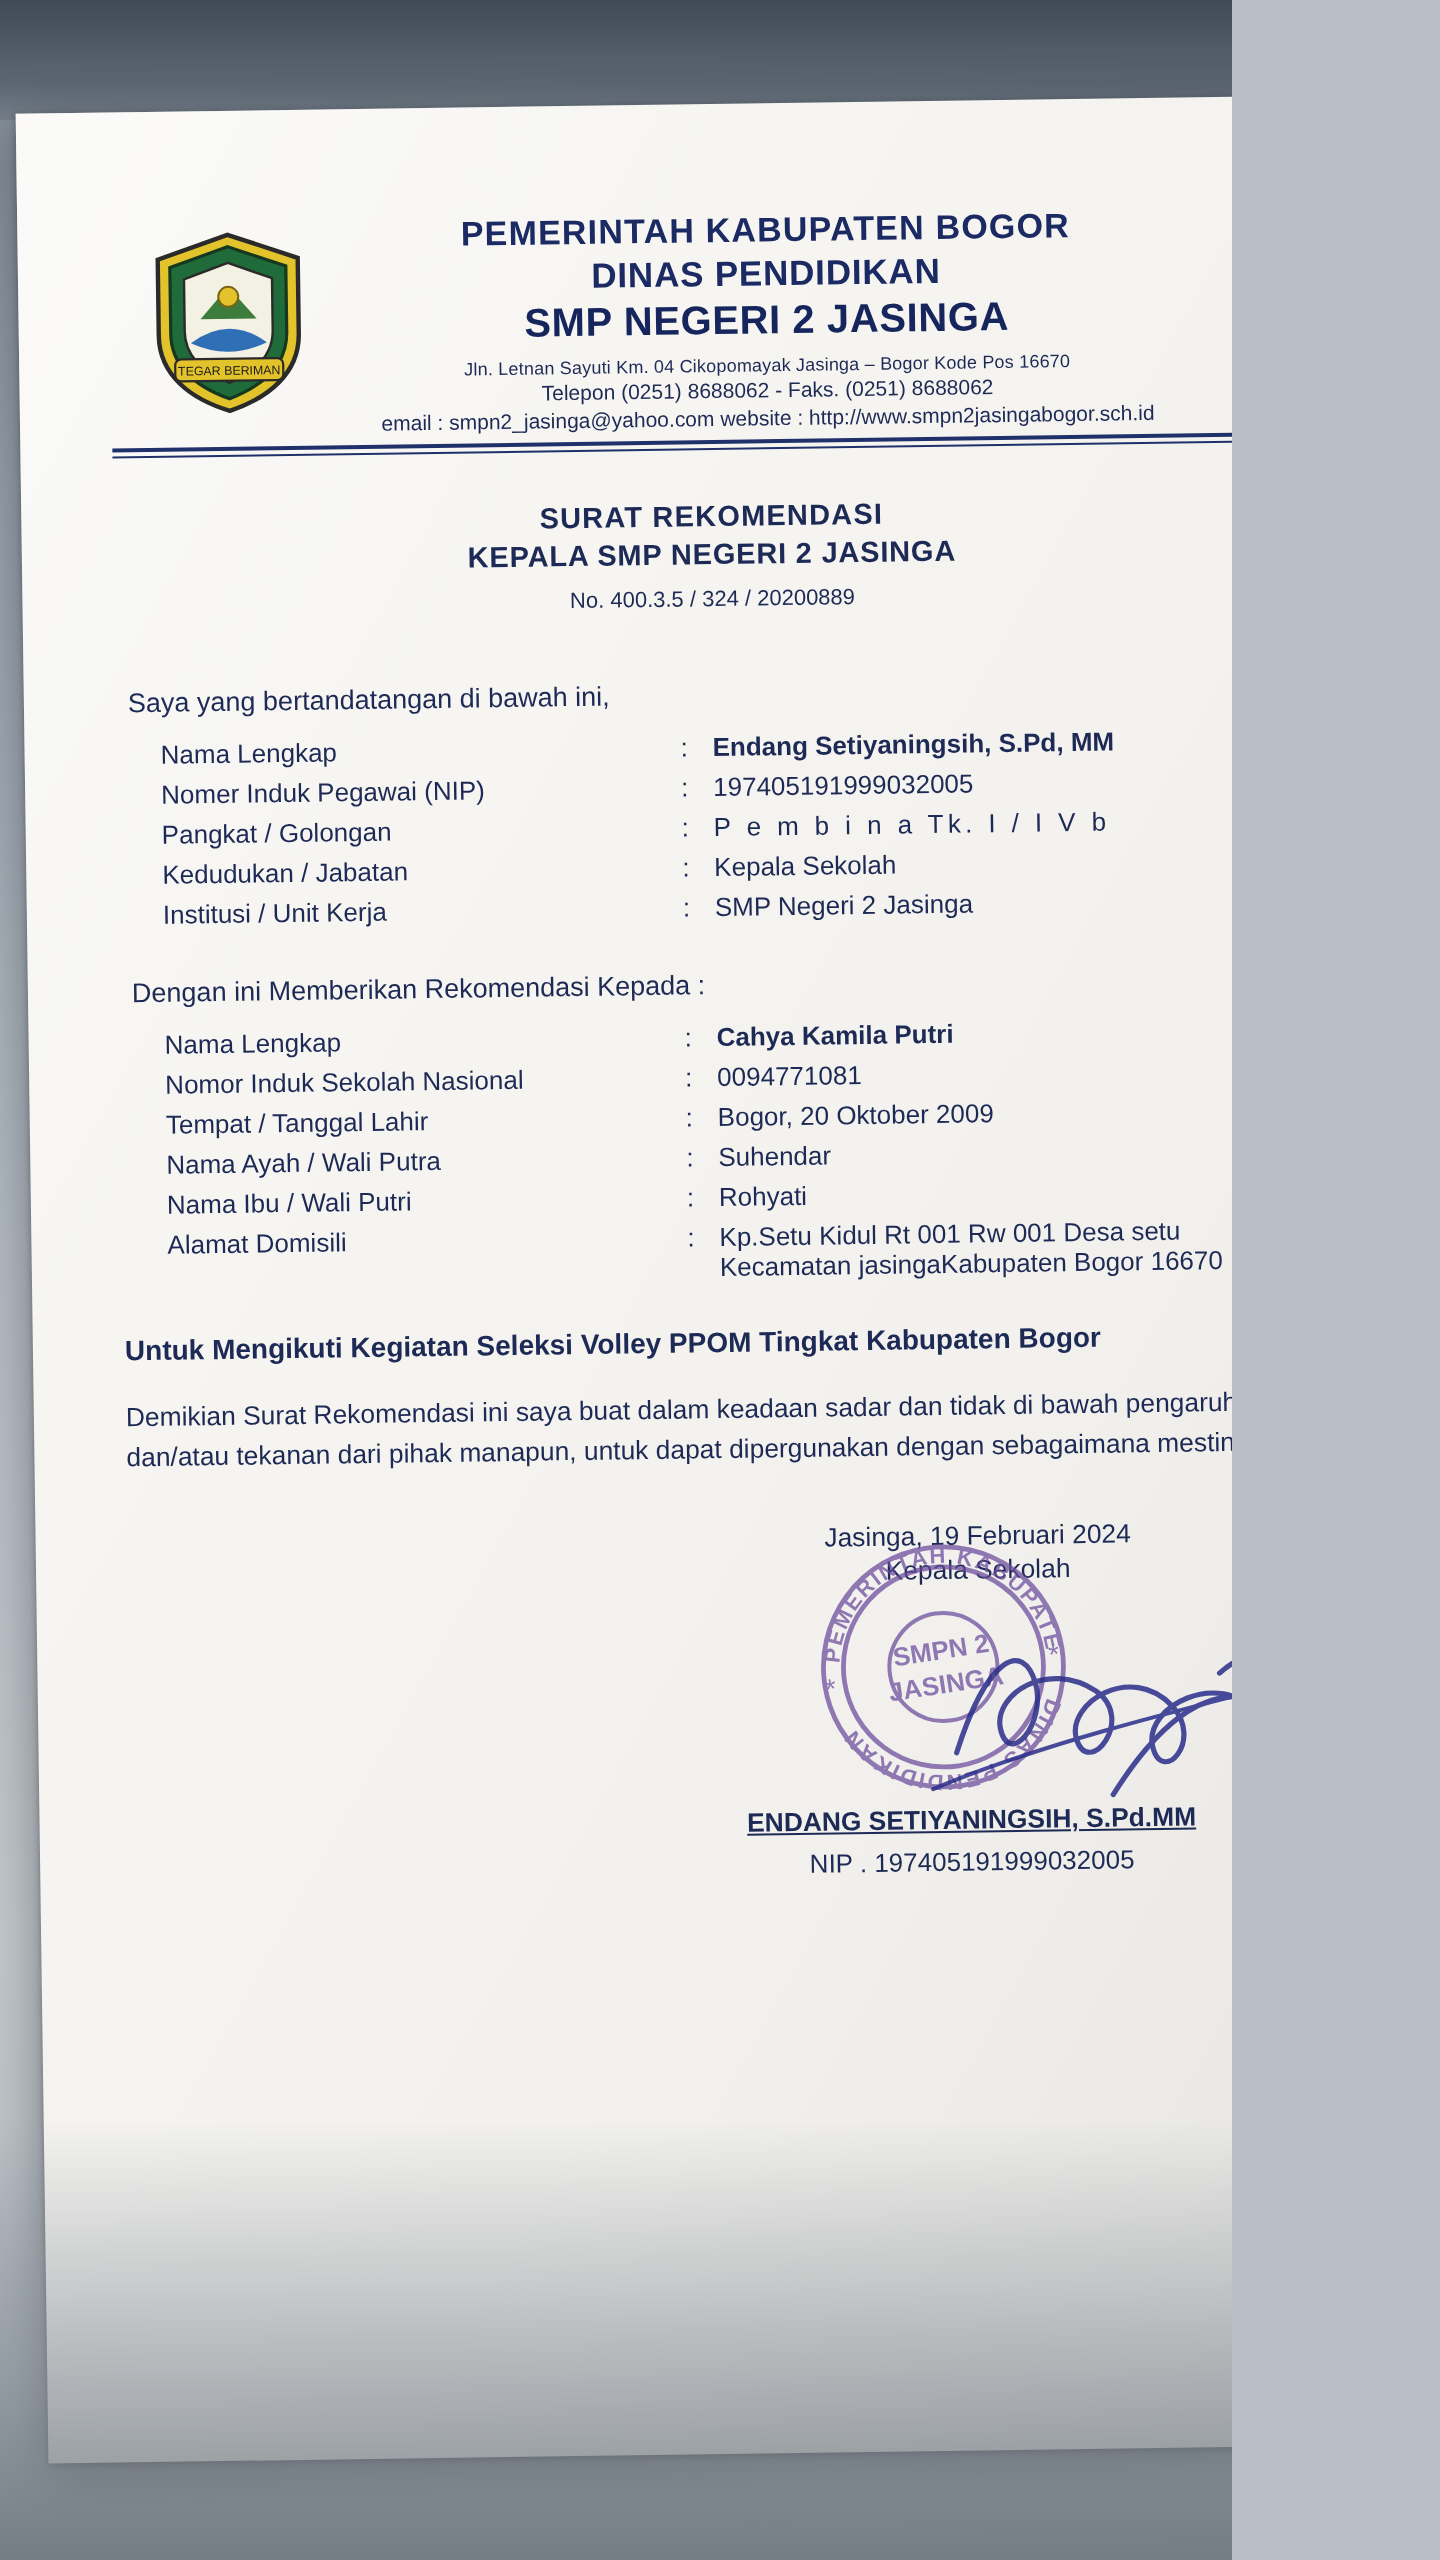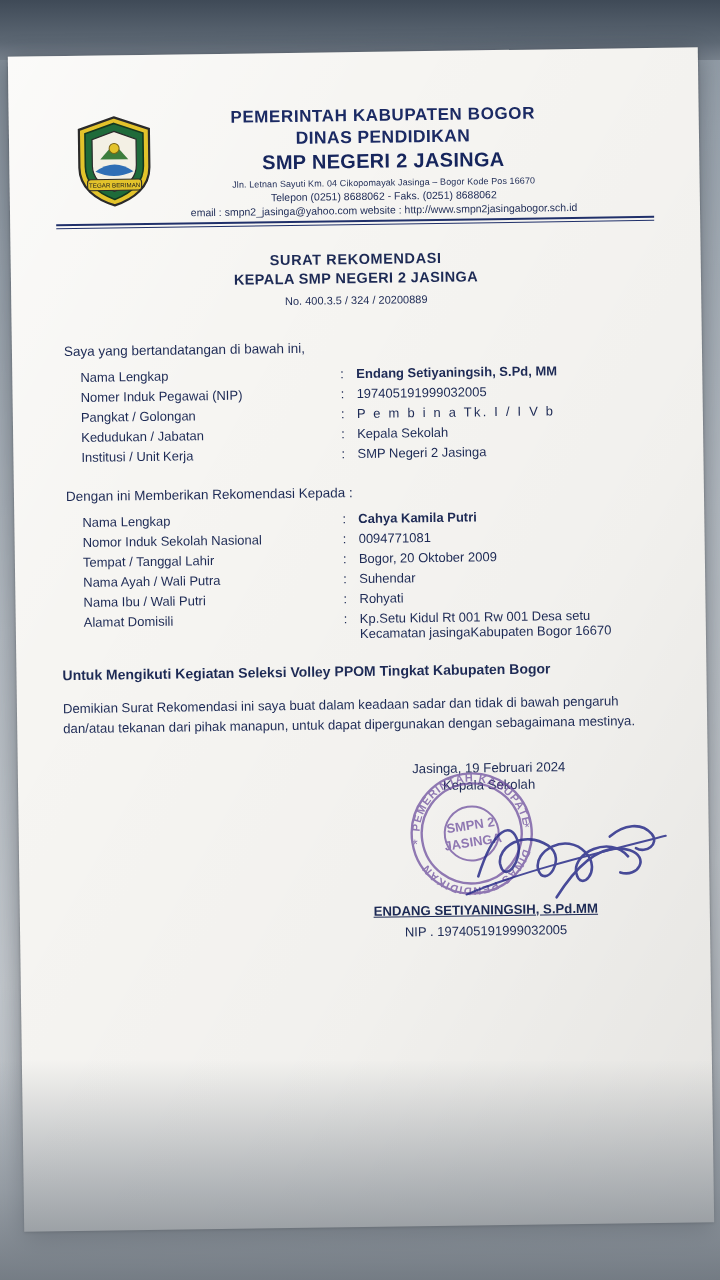--- a/index.html
+++ b/index.html
@@ -6,21 +6,21 @@
   html, body {
     margin: 0; padding: 0;
     width: 720px; height: 1280px;
     background: #b9bfc6;
     font-family: "Liberation Sans", sans-serif;
     overflow: hidden;
   }
   
   #photo {
     position: relative;
-    width: 720px; height: 1280px;
+    width: 616px; height: 1280px;
     background: linear-gradient(170deg, #7e8994 0%, #99a3ad 18%, #b4bbc2 45%, #c2c7cc 70%, #aeb5bc 100%);
     overflow: hidden;
   }
   #photo::before {
     content: "";
     position: absolute; left: 0; top: 0; width: 720px; height: 60px;
     background: linear-gradient(180deg, #3f4a57 0%, #5d6874 70%, #79838e 100%);
   }
   #photo::after {
     content: "";

